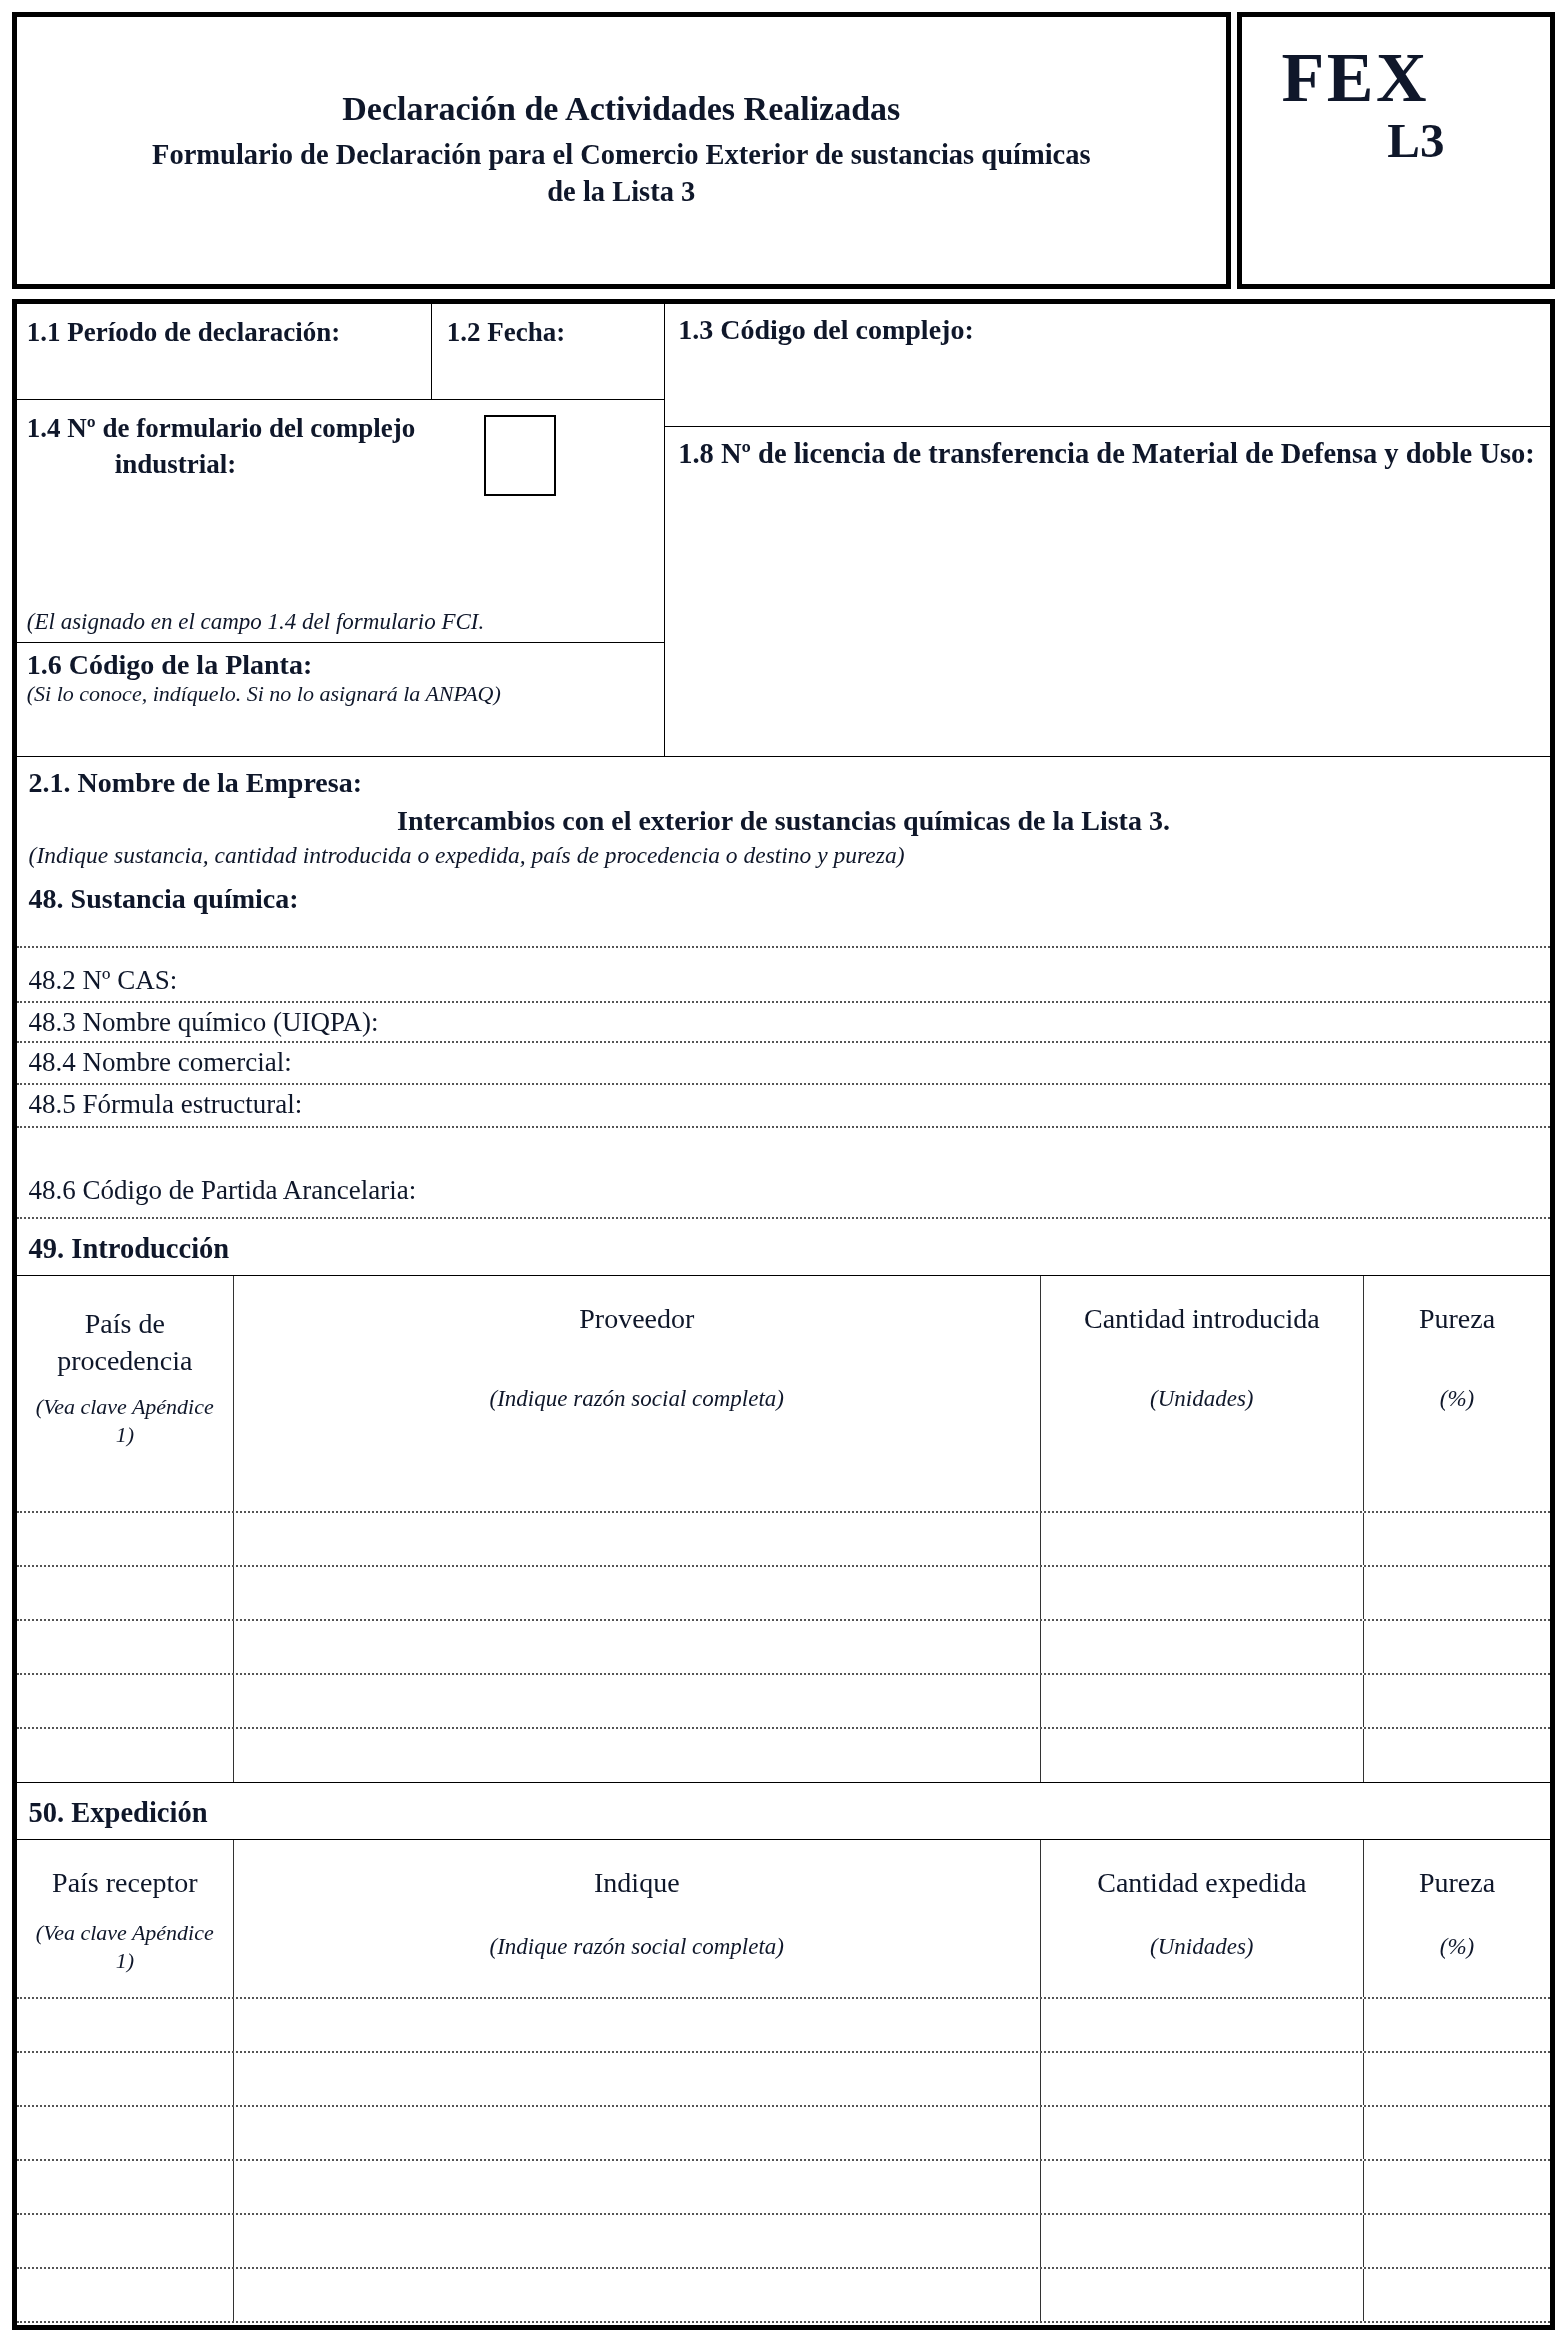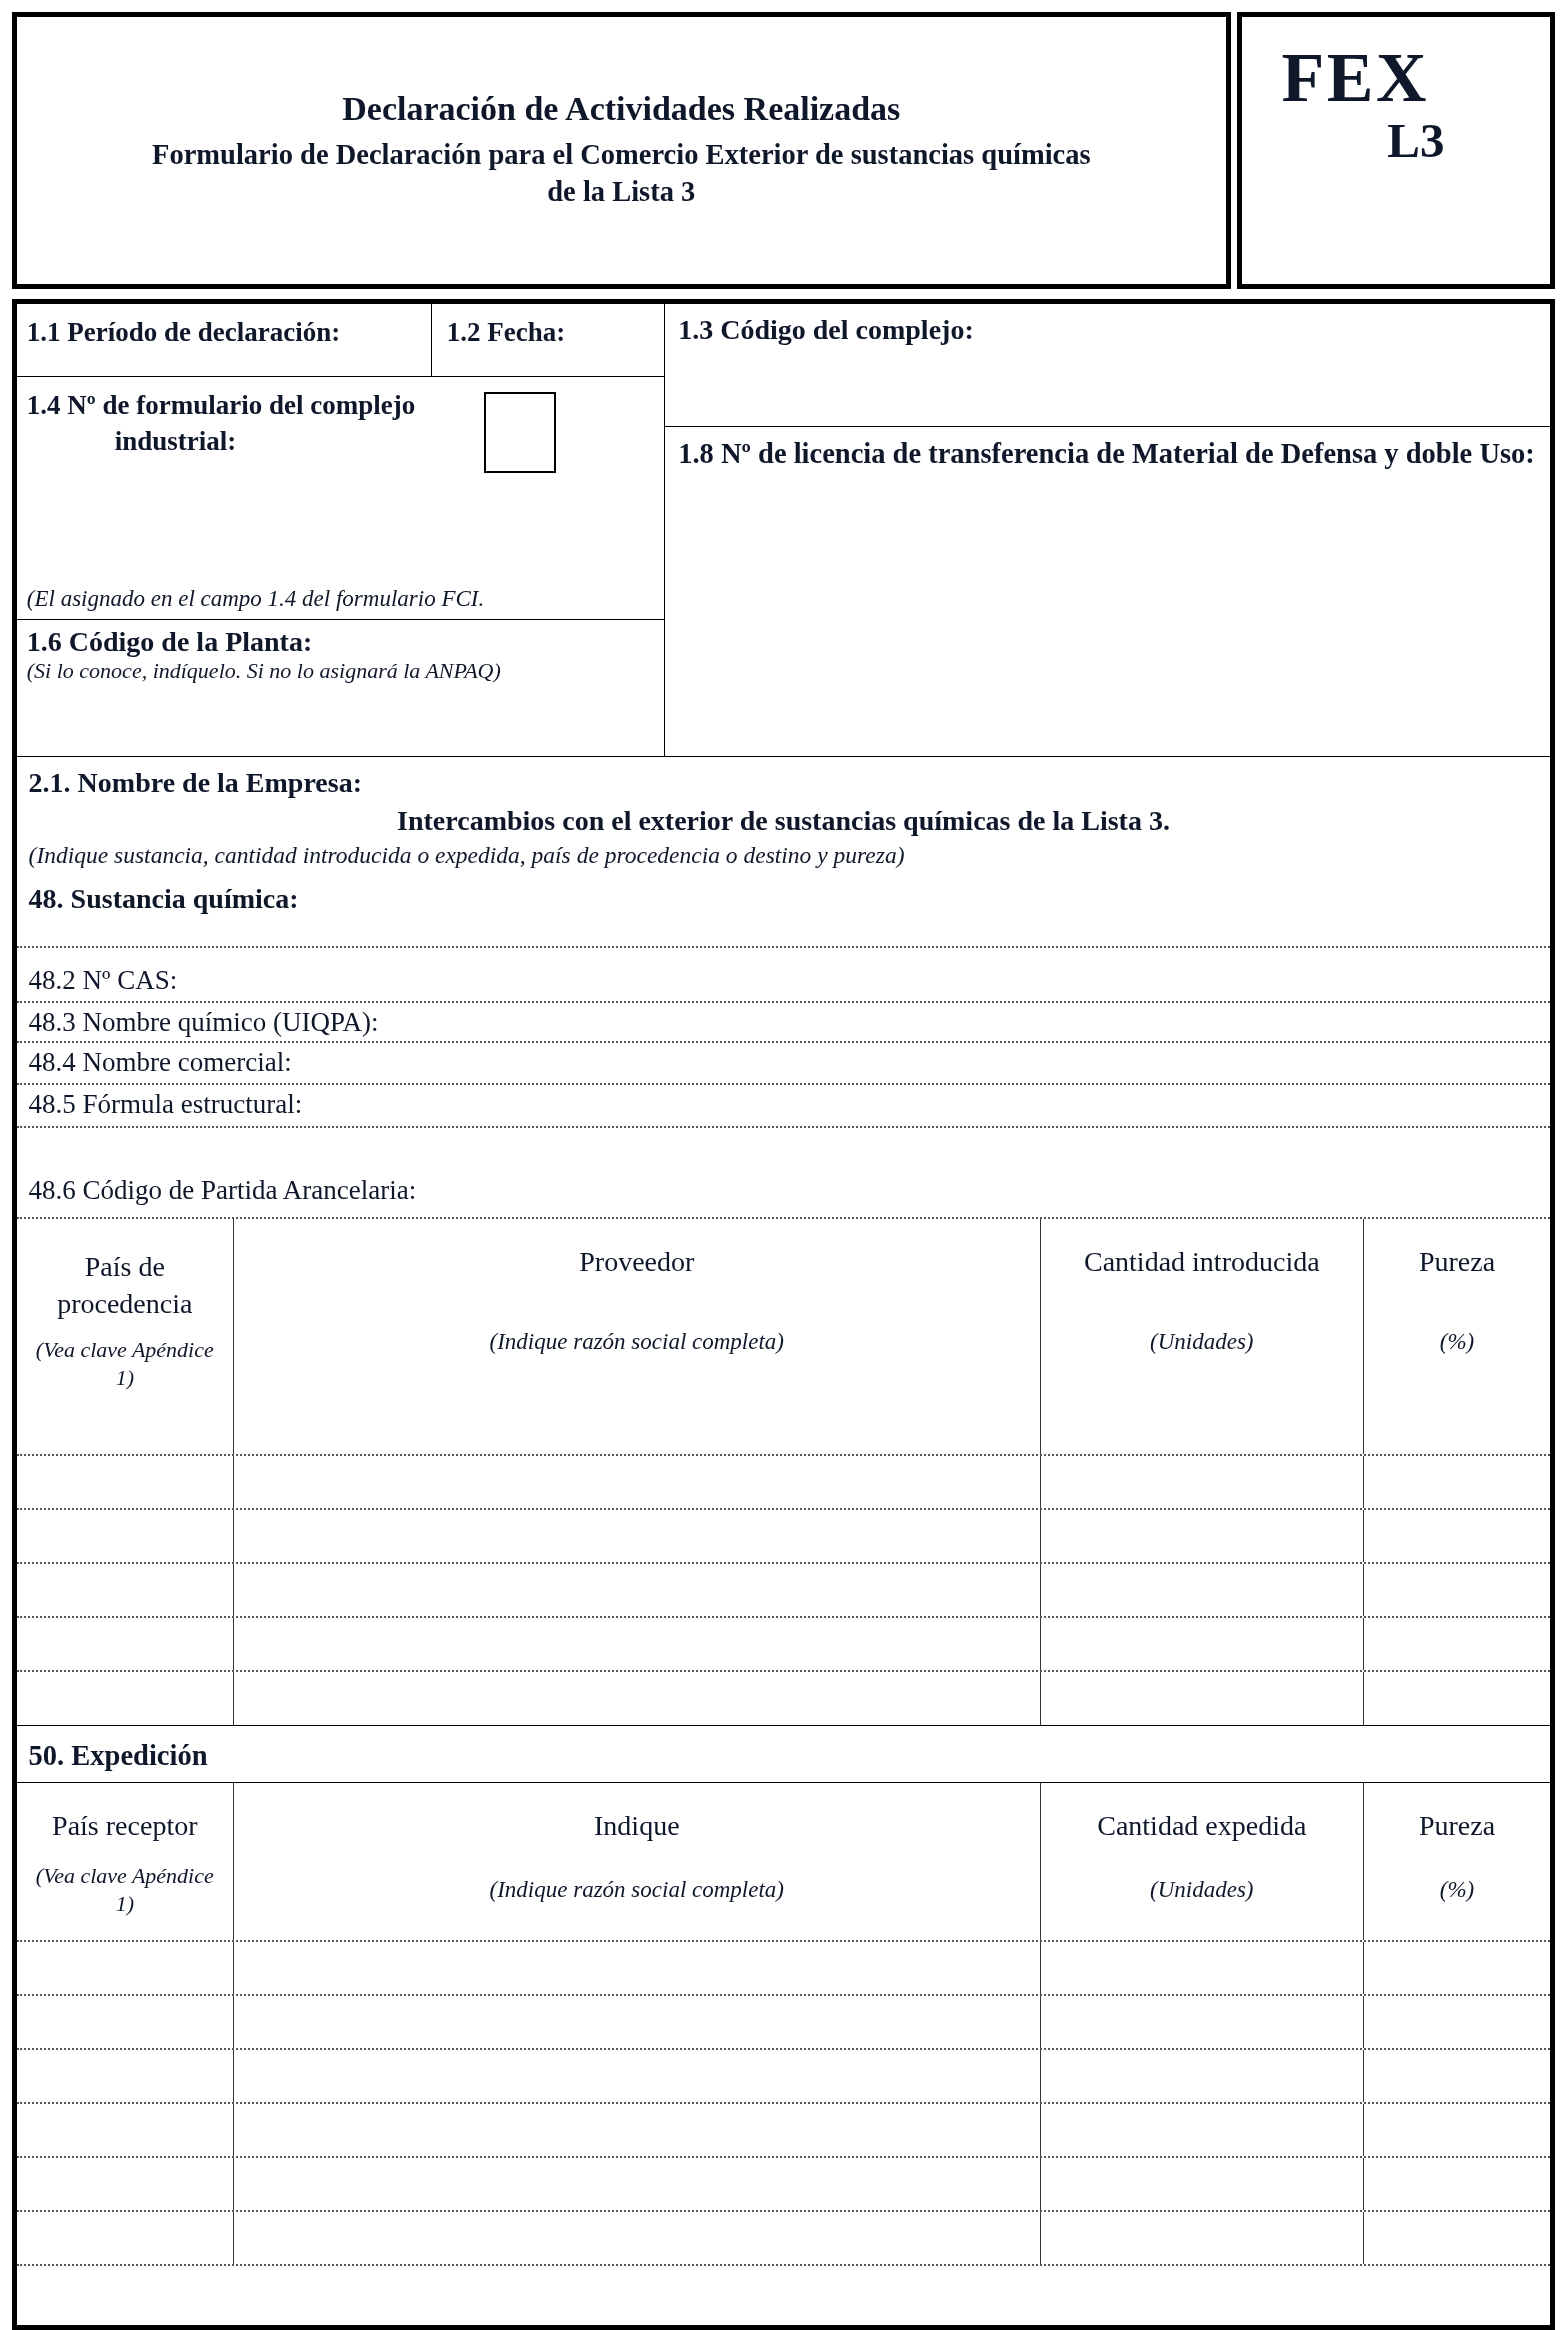--- a/index.html
+++ b/index.html
@@ -11,21 +11,21 @@
   .title { font-size:34px; font-weight:bold; }
   .subtitle { font-size:28.5px; font-weight:bold; max-width:974px; line-height:1.3; margin-top:8.4px; }
   .code-box { flex:1; height:277px; border:5px solid #000; padding:28.5px 0 0 39px; }
   .code-top { font-size:70px; font-weight:bold; line-height:0.95; letter-spacing:2.5px; }
   .code-bottom { font-size:49px; font-weight:bold; line-height:1.2;text-align:center; }
 
   .bodybox { margin:10px 11.8px 0 11.8px; height:2031px; border:5px solid #000; display:flex; flex-direction:column; overflow:hidden; }
 
   .sec1 { display:grid; grid-template-columns:648px 1fr; border-bottom:1.7px solid #000; height:453px; flex:none; }
   .sec1-left { border-right:1.7px solid #000; display:flex; flex-direction:column; }
-  .s1row1 { display:grid; grid-template-columns:415px 1fr; border-bottom:1.7px solid #000; height:73px; flex:none; }
+  .s1row1 { display:grid; grid-template-columns:415px 1fr; border-bottom:1.7px solid #000; height:96px; flex:none; }
   .f11cell { border-right:1.7px solid #000; padding:13.4px 6.7px 0 10px; }
   .f12cell { padding:13.4px 6.7px 0 15px; }
   .blabel { font-weight:bold; font-size:27px; }
   .f14area { height:243px; flex:none; border-bottom:1.7px solid #000; padding:10px 10px 6.7px 10px; display:flex; flex-direction:column; }
   .f14top { display:flex; align-items:flex-start; }
   .f14label { width:457px; font-weight:bold; font-size:27px; line-height:1.35; padding-left:88px; text-indent:-88px; }
   .cbox14 { width:72px; height:81px; border:2.5px solid #000; flex:none; margin-top:5px; background:#fff; }
   .f14note { margin-top:auto; font-style:italic; font-size:23px; }
   .f16area { flex:1; padding:6.7px 10px; }
   .f16label { font-weight:bold; font-size:28px; }
@@ -145,20 +145,21 @@
     <div class="drow r484">
       <span>48.4 Nombre comercial:</span>
     </div>
     <div class="drow r485">
       <span>48.5 Fórmula estructural:</span>
     </div>
     <div class="drow r486">
       <span>48.6 Código de Partida Arancelaria:</span>
     </div>
 
+    <div class="sec-title">49. Introducción</div>
     <div class="thead thead49">
       <div class="th">
         <div class="th-label">País de procedencia</div>
         <div class="th-note">(Vea clave Apéndice 1)</div>
       </div>
       <div class="th">
         <div class="th-label">Proveedor</div>
         <div class="th-note">(Indique razón social completa)</div>
       </div>
       <div class="th">

